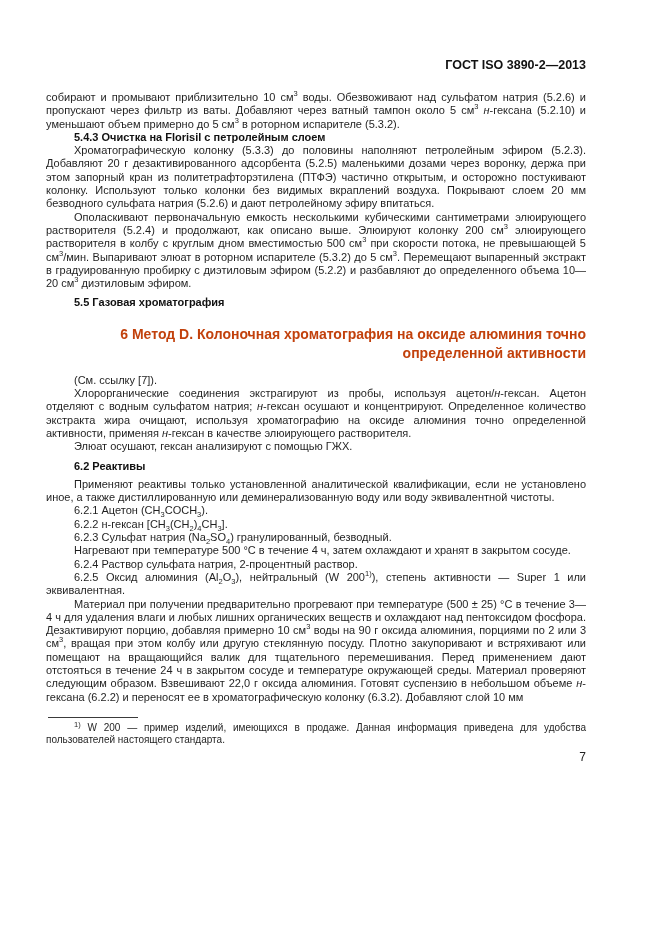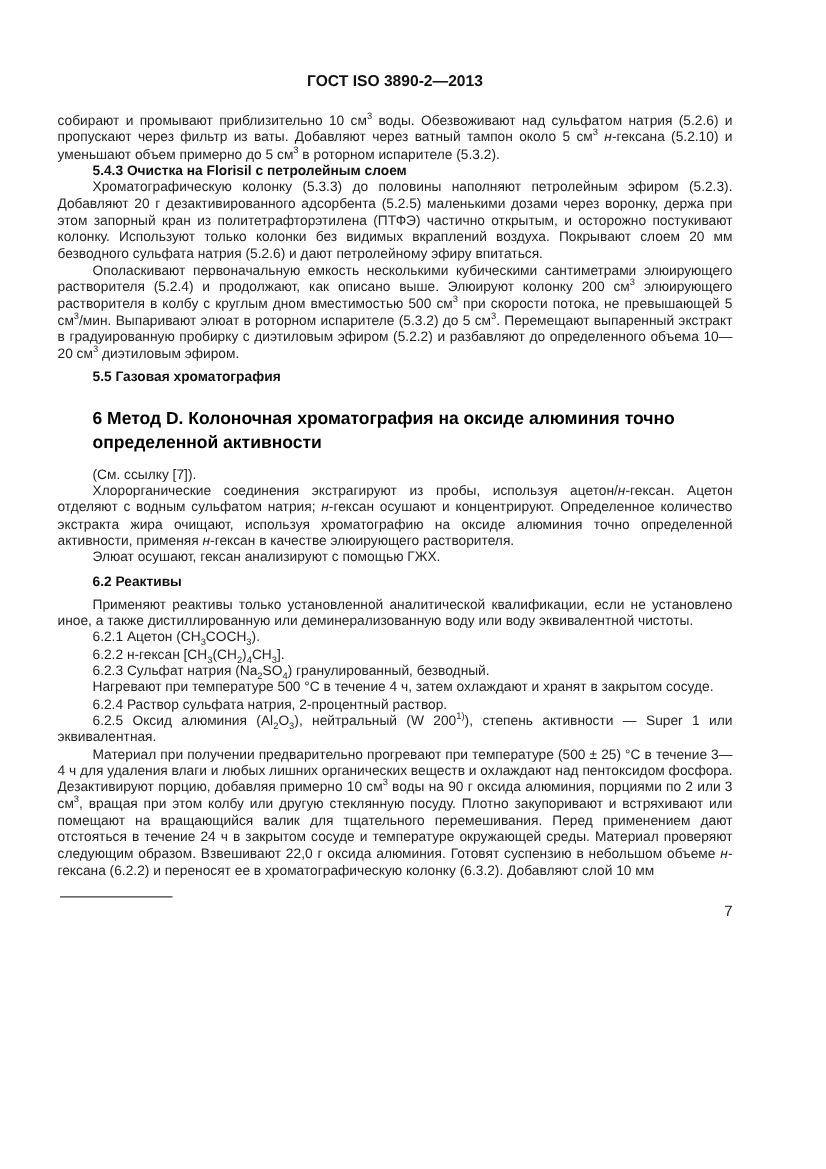--- a/index.html
+++ b/index.html
@@ -12,21 +12,21 @@
     width: 661px;
     height: 935px;
     box-sizing: border-box;
     background: #ffffff;
     font-family: "Liberation Sans", "DejaVu Sans", sans-serif;
     color: #1f1f1f;
     padding: 58px 75px 0 46px;
     overflow: hidden;
   }
   .doc-header {
-    text-align: center;
+    text-align: right;
     font-weight: bold;
     font-size: 12.5px;
     line-height: 14px;
     color: #111;
     margin-bottom: 19px;
   }
   .content {
     font-size: 11px;
     line-height: 13.3px;
     text-align: justify;
@@ -41,25 +41,25 @@
   .h-sub {
     font-weight: bold;
     color: #111;
     margin: 0;
     text-indent: 28px;
   }
   .h-sub.sp-above { margin-top: 6px; }
   .h-sub.sp-below { margin-bottom: 5px; }
   .h-section {
     font-weight: bold;
-    color: #000000;
+    color: #c2410c;
     font-size: 14px;
     line-height: 19px;
     margin: 15px 0 11px 28px;
-    text-align: left;
+    text-align: right;
   }
   sup, sub {
     font-size: 7.5px;
     line-height: 0;
   }
   .footnote-block {
     margin-top: 13px;
   }
   .footnote-rule {
     width: 90px;
@@ -126,17 +126,18 @@
     <p>6.2.4 Раствор сульфата натрия, 2-процентный раствор.</p>
 
     <p>6.2.5 Оксид алюминия (Al<sub>2</sub>O<sub>3</sub>), нейтральный (W 200<sup>1)</sup>), степень активности — Super 1 или эквивалентная.</p>
 
     <p>Материал при получении предварительно прогревают при температуре (500 ± 25) °С в течение 3—4 ч для удаления влаги и любых лишних органических веществ и охлаждают над пентоксидом фосфора. Дезактивируют порцию, добавляя примерно 10 см<sup>3</sup> воды на 90 г оксида алюминия, порциями по 2 или 3 см<sup>3</sup>, вращая при этом колбу или другую стеклянную посуду. Плотно закупоривают и встряхивают или помещают на вращающийся валик для тщательного перемешивания. Перед применением дают отстояться в течение 24 ч в закрытом сосуде и температуре окружающей среды. Материал проверяют следующим образом. Взвешивают 22,0 г оксида алюминия. Готовят суспензию в небольшом объеме <i>н</i>-гексана (6.2.2) и переносят ее в хроматографическую колонку (6.3.2). Добавляют слой 10 мм</p>
 
   </div>
 
   <div class="footnote-block">
     <div class="footnote-rule"></div>
+    <p class="footnote-text"><sup>1)</sup> W 200 — пример изделий, имеющихся в продаже. Данная информация приведена для удобства пользователей настоящего стандарта.</p>
   </div>
 
   <div class="page-number">7</div>
 
 </div>
 
 </body></html>

